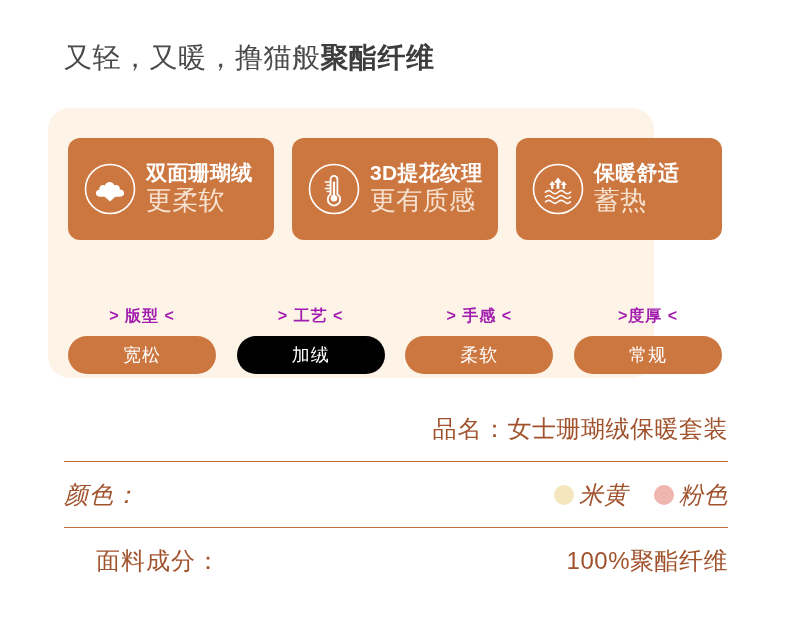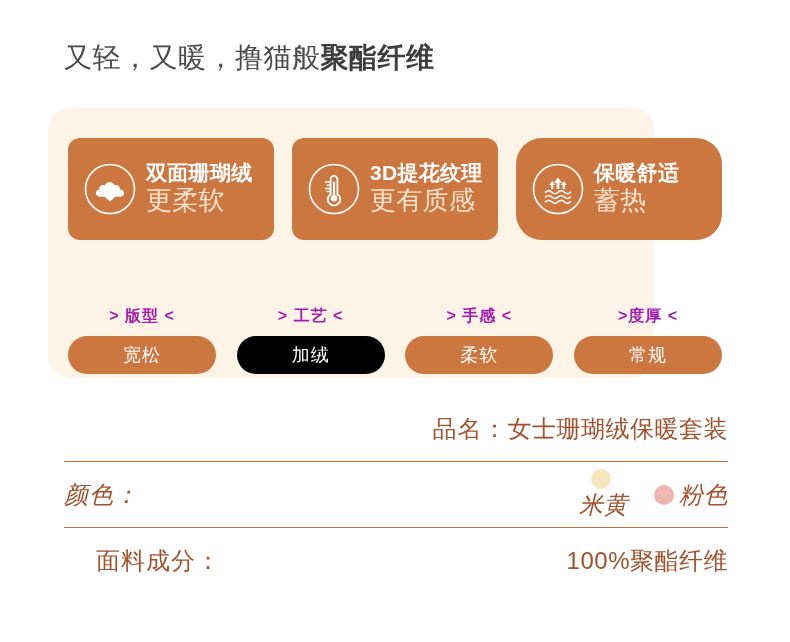--- a/index.html
+++ b/index.html
@@ -156,21 +156,21 @@
     letter-spacing: 0.5px;
     white-space: nowrap;
     display: flex;
     align-items: center;
   }
   .color-chip {
     display: inline-flex;
     align-items: center;
     margin-left: 26px;
   }
-  .color-chip:first-child { margin-left: 0; flex-direction: column; }
+  .color-chip:first-child { margin-left: 0; }
   .swatch {
     width: 20px;
     height: 20px;
     border-radius: 50%;
     margin-right: 5px;
     display: inline-block;
   }
 </style>
 </head>
 <body>
@@ -211,21 +211,21 @@
             <line x1="20.2" y1="29.6" x2="22.6" y2="29.6"></line>
           </g>
         </svg>
       </div>
       <div class="card-texts">
         <span class="card-title">3D提花纹理</span>
         <span class="card-sub">更有质感</span>
       </div>
     </div>
 
-    <div class="feature-card" style="background: rgb(204, 119, 64); border-radius: 26px;">
+    <div class="feature-card" style="background: rgb(204, 119, 64);">
       <div class="card-icon">
         <svg width="54" height="54" viewBox="0 0 54 54" aria-hidden="true">
           <circle cx="27" cy="27" r="24.5" fill="none" stroke="#ffffff" stroke-width="1.6"></circle>
           <g fill="#ffffff">
             <path d="M27 15.5 l4 5.2 h-2.6 v6.0 h-2.8 v-6.0 H23 z"></path>
             <path d="M21.2 19.0 l3.0 4.0 h-1.9 v4.0 h-2.2 v-4.0 h-1.9 z"></path>
             <path d="M32.8 19.0 l3.0 4.0 h-1.9 v4.0 h-2.2 v-4.0 h-1.9 z"></path>
           </g>
           <g fill="none" stroke="#ffffff" stroke-width="1.6" stroke-linecap="round">
             <path d="M14.5 30.2 q3.2 -3.0 6.3 0 q3.2 3.0 6.3 0 q3.2 -3.0 6.3 0 q3.2 3.0 6.1 0"></path>

